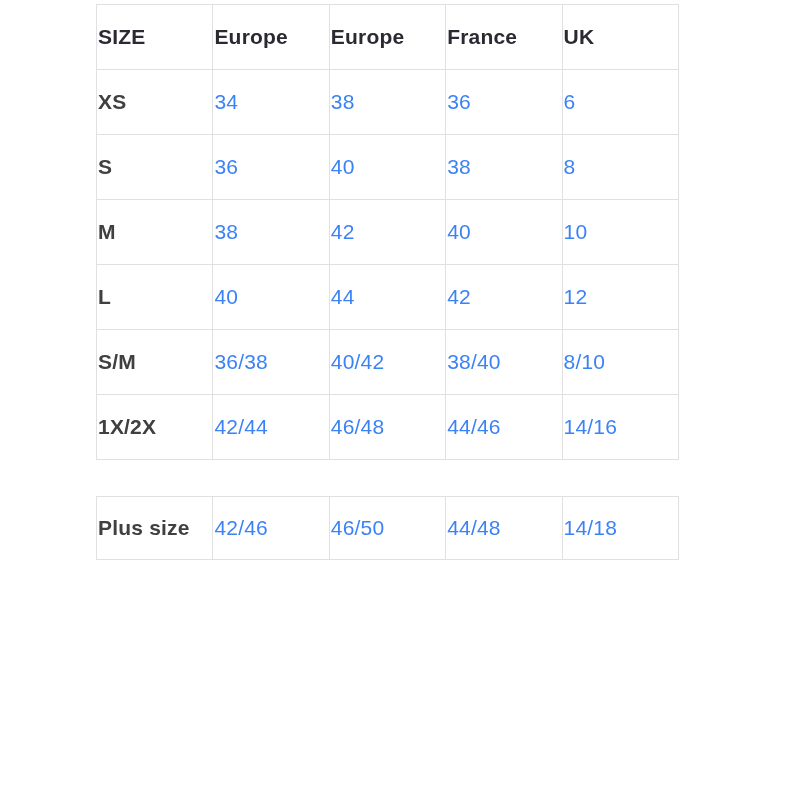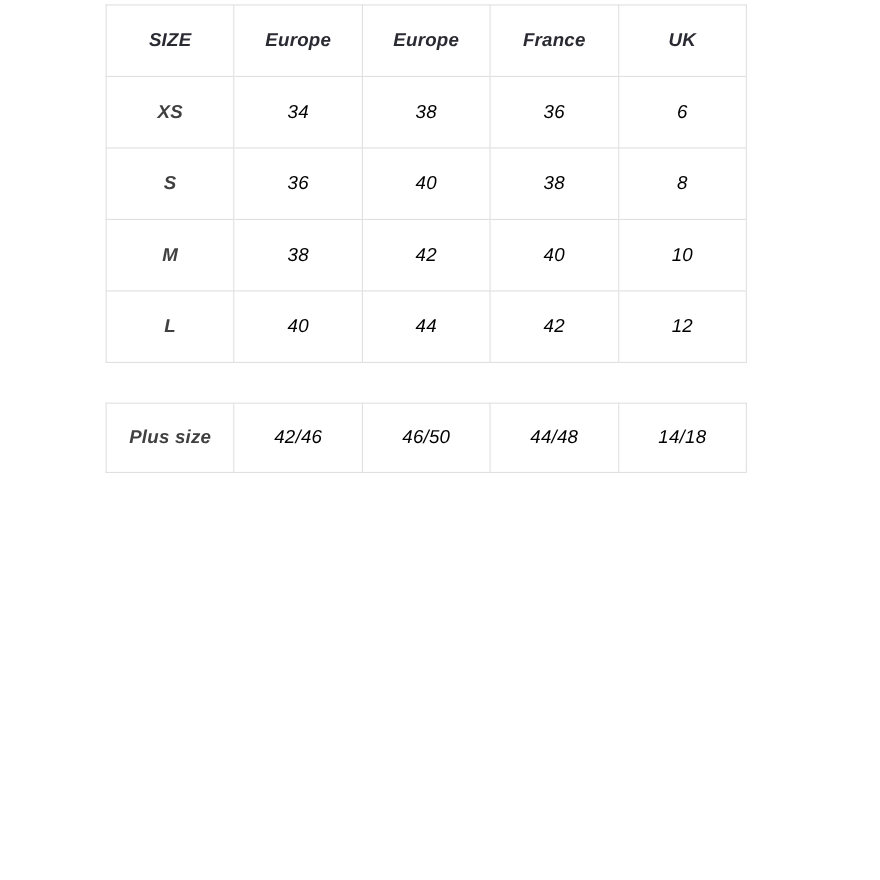--- a/index.html
+++ b/index.html
@@ -19,38 +19,37 @@
   }
   table.size-table {
     border-collapse: collapse;
     width: 583px;
     table-layout: fixed;
     background: #ffffff;
   }
   .size-table th,
   .size-table td {
     border: 1px solid #e0e0e0;
-    text-align: center;
+    text-align: left;
     vertical-align: middle;
     height: 62px;
-    font-size: 17px;
+    font-size: 21px;
     letter-spacing: 0.2px;
-    font-style: italic;
   }
   .size-table thead th {
     font-weight: 700;
     color: #2a2a32;
   }
   .size-table tbody th {
     font-weight: 700;
     color: #404040;
   }
   .size-table tbody td {
     font-weight: 400;
-    color: #000000;
+    color: #3b82f6;
   }
   table.special {
     margin-top: 36px;
   }
   table.special th,
   table.special td {
     height: 60px;
   }
 </style>
 </head>
@@ -90,20 +89,34 @@
           <td>40</td>
           <td>10</td>
         </tr>
         <tr>
           <th>L</th>
           <td>40</td>
           <td>44</td>
           <td>42</td>
           <td>12</td>
         </tr>
+        <tr>
+          <th>S/M</th>
+          <td>36/38</td>
+          <td>40/42</td>
+          <td>38/40</td>
+          <td>8/10</td>
+        </tr>
+        <tr>
+          <th>1X/2X</th>
+          <td>42/44</td>
+          <td>46/48</td>
+          <td>44/46</td>
+          <td>14/16</td>
+        </tr>
       </tbody>
   </table>
 
   <table class="size-table special">
     <thead></thead>
     <tbody>
         <tr>
           <th>Plus size</th>
           <td>42/46</td>
           <td>46/50</td>

